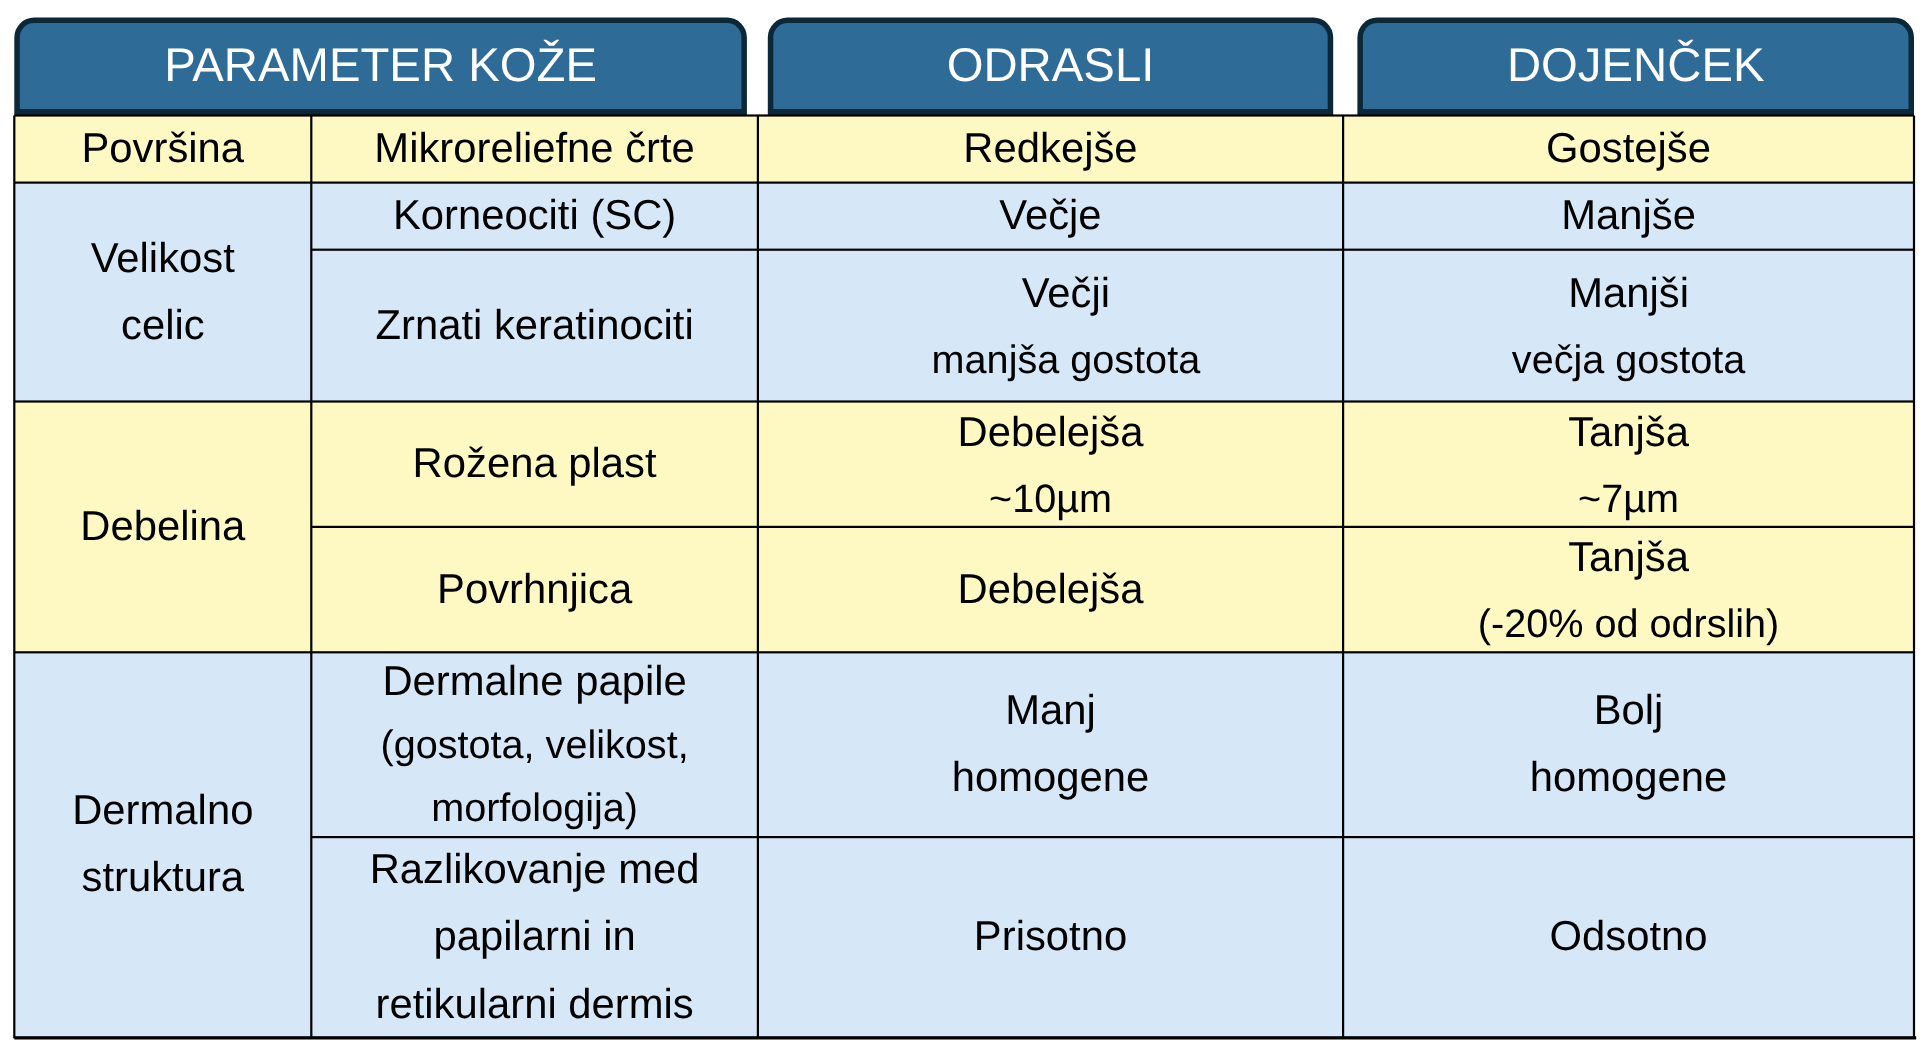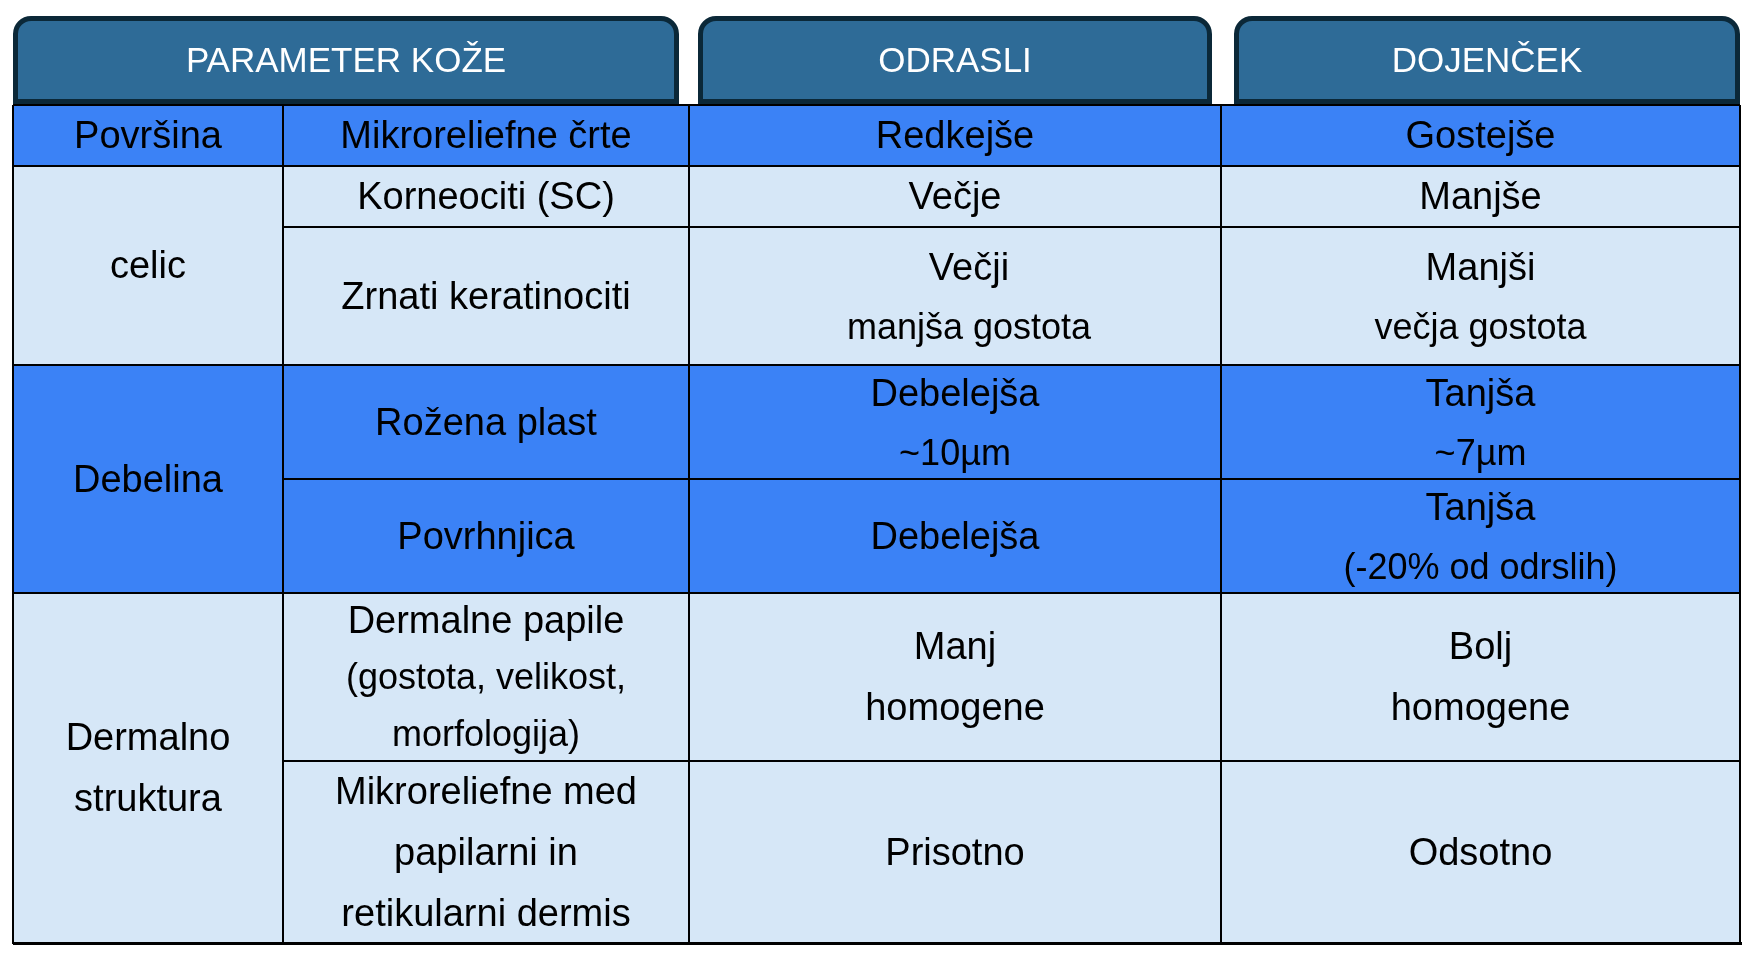--- a/index.html
+++ b/index.html
@@ -1,27 +1,27 @@
 <!DOCTYPE html>
 <html><head>
 <meta charset="utf-8">
 <style>
   html, body { margin:0; padding:0; background:#ffffff; }
   body { width:1754px; height:955px; position:relative; overflow:hidden;
          font-family:"Liberation Sans", "DejaVu Sans", sans-serif; color:#000; }
   .tab { position:absolute; top:16px; height:89px; box-sizing:border-box;
          background:#2E6B97; border:5px solid #0B2838; border-bottom-width:6px;
-         border-radius:18px 18px 0 0; color:#fff; font-size:35px;
+         border-radius:18px 18px 0 0; color:#fff; font-size:43px;
          display:flex; align-items:center; justify-content:center; letter-spacing:0px; }
   .cell { position:absolute; box-sizing:border-box; display:flex; flex-direction:column;
           align-items:center; justify-content:center; text-align:center;
           font-size:38px; line-height:61px; }
   .cell .sub { font-size:36px; line-height:58px; }
   .blue { background:#D6E7F7; }
-  .white { background:#3b82f6; }
+  .white { background:#fef9c3; }
   .hline { position:absolute; height:2px; background:#000; }
   .vline { position:absolute; width:2px; background:#000; }
 </style>
 </head>
 <body>
 
 <div class="tab" style="left:13px; width:666px;">
   <span>PARAMETER KOŽE</span>
 </div>
 <div class="tab" style="left:698px; width:514px;">
@@ -43,20 +43,21 @@
     <div class="cell white" style="left:689px; top:105px; width:532px; height:61px;">
       <span>Redkejše</span>
     </div>
     <div class="cell white" style="left:1221px; top:105px; width:519px; height:61px;">
       <span>Gostejše</span>
     </div>
   </div>
 
   <div>
     <div class="cell blue" style="left:13px; top:166px; width:270px; height:199px;">
+      <span>Velikost</span>
       <span>celic</span>
     </div>
 
     <div class="cell blue" style="left:283px; top:166px; width:406px; height:61px;">
       <span>Korneociti (SC)</span>
     </div>
     <div class="cell blue" style="left:689px; top:166px; width:532px; height:61px;">
       <span>Večje</span>
     </div>
     <div class="cell blue" style="left:1221px; top:166px; width:519px; height:61px;">
@@ -119,21 +120,21 @@
     <div class="cell blue" style="left:689px; top:593px; width:532px; height:168px;">
       <span>Manj</span>
       <span>homogene</span>
     </div>
     <div class="cell blue" style="left:1221px; top:593px; width:519px; height:168px;">
       <span>Bolj</span>
       <span>homogene</span>
     </div>
 
     <div class="cell blue" style="left:283px; top:761px; width:406px; height:182px;">
-      <span>Mikroreliefne med</span>
+      <span>Razlikovanje med</span>
       <span>papilarni in</span>
       <span>retikularni dermis</span>
     </div>
     <div class="cell blue" style="left:689px; top:761px; width:532px; height:182px;">
       <span>Prisotno</span>
     </div>
     <div class="cell blue" style="left:1221px; top:761px; width:519px; height:182px;">
       <span>Odsotno</span>
     </div>
   </div>

